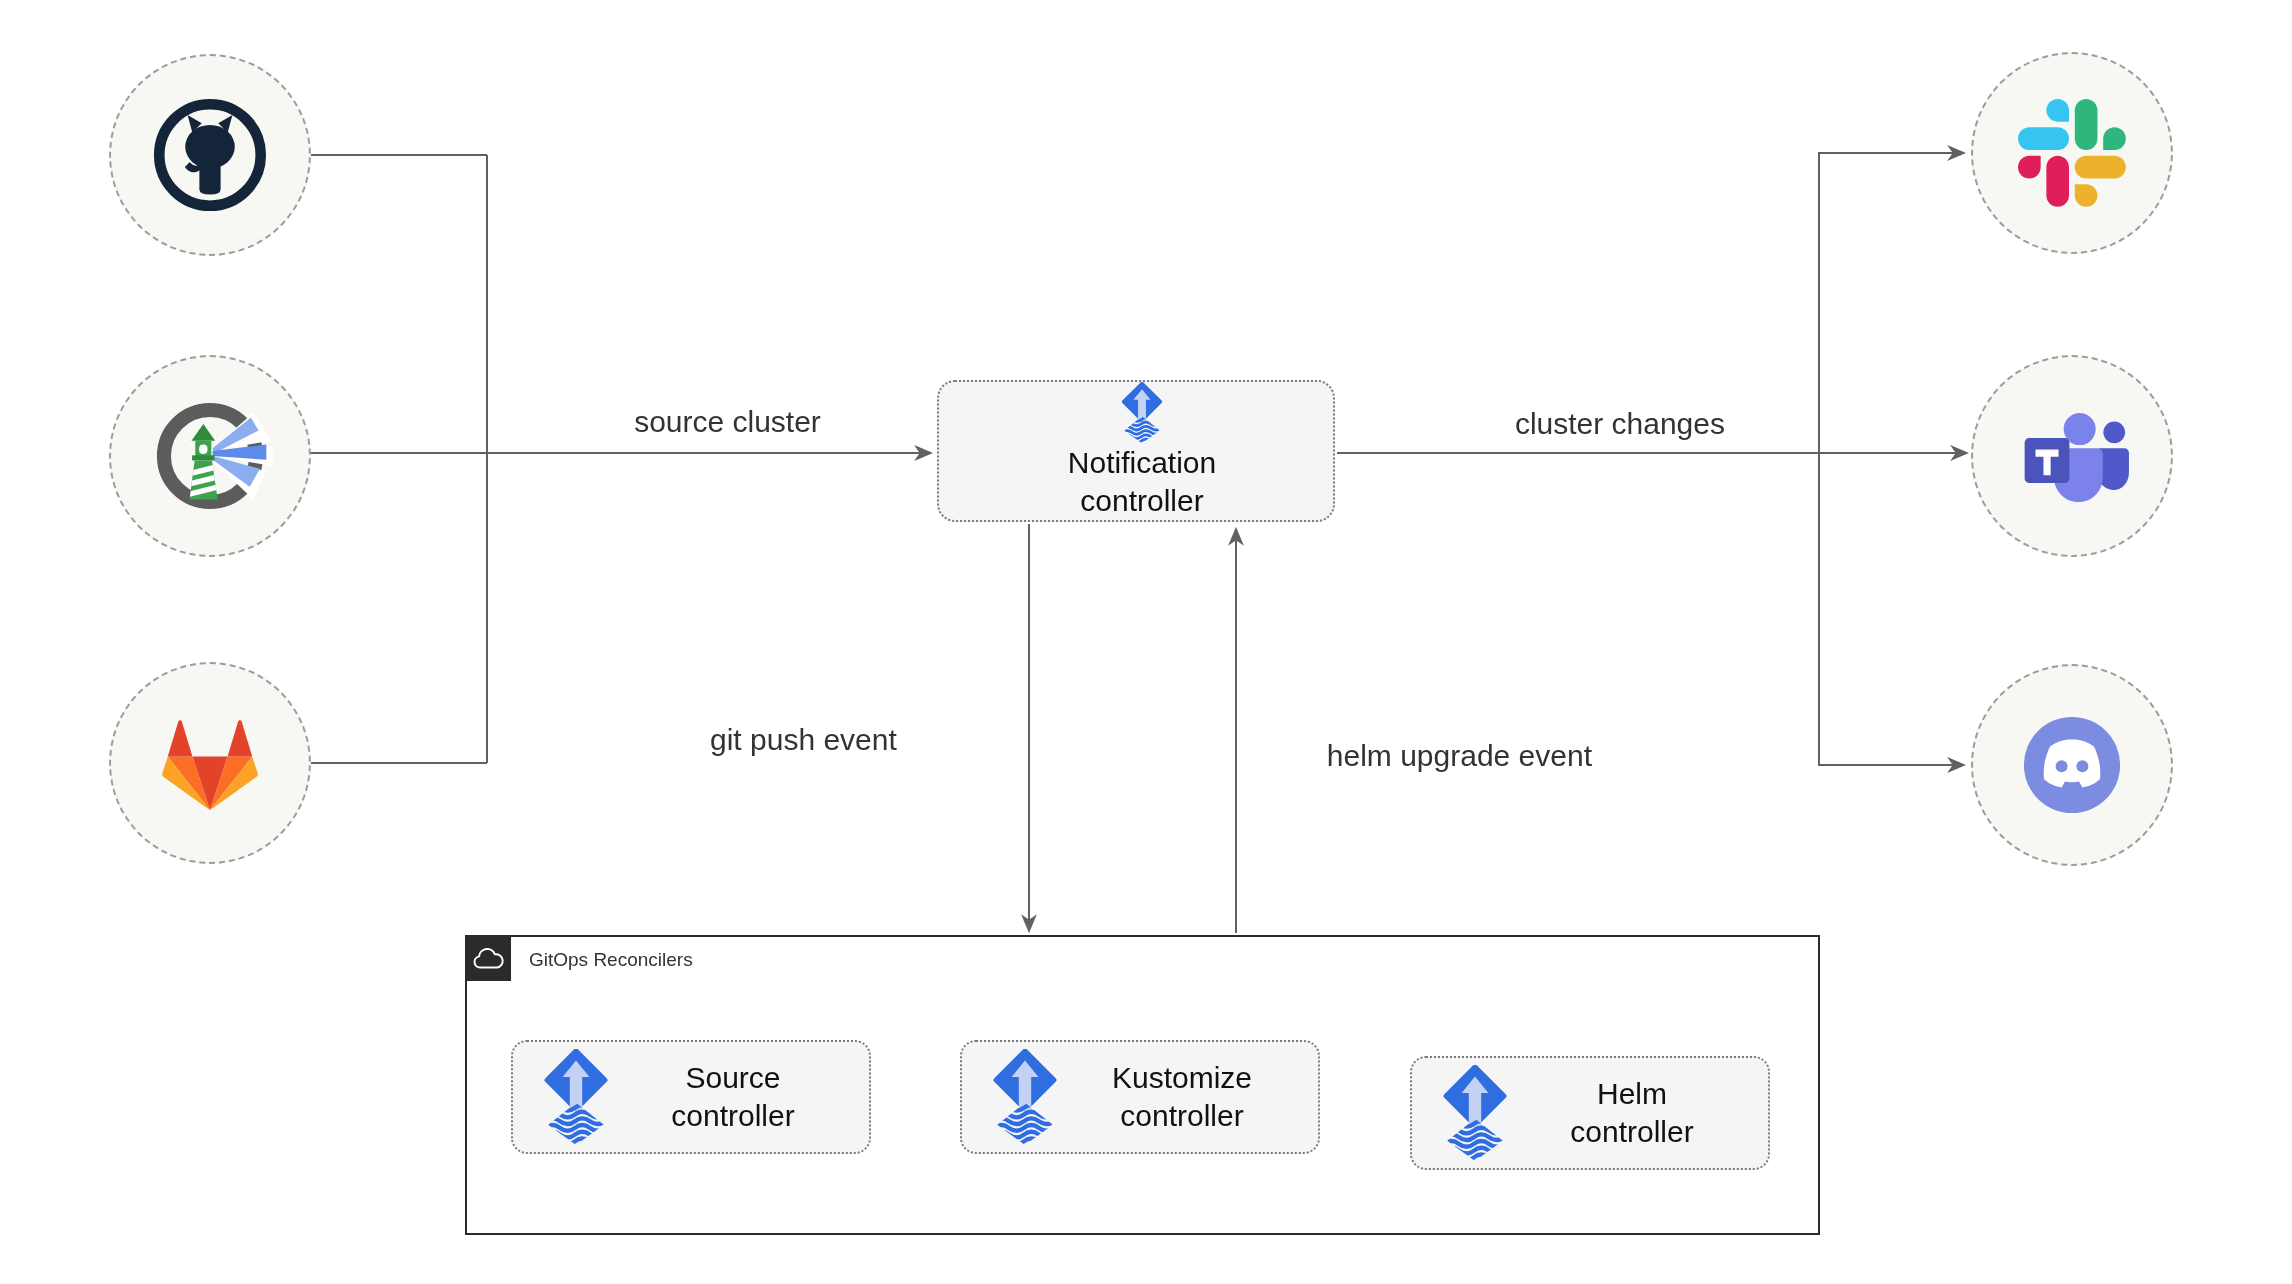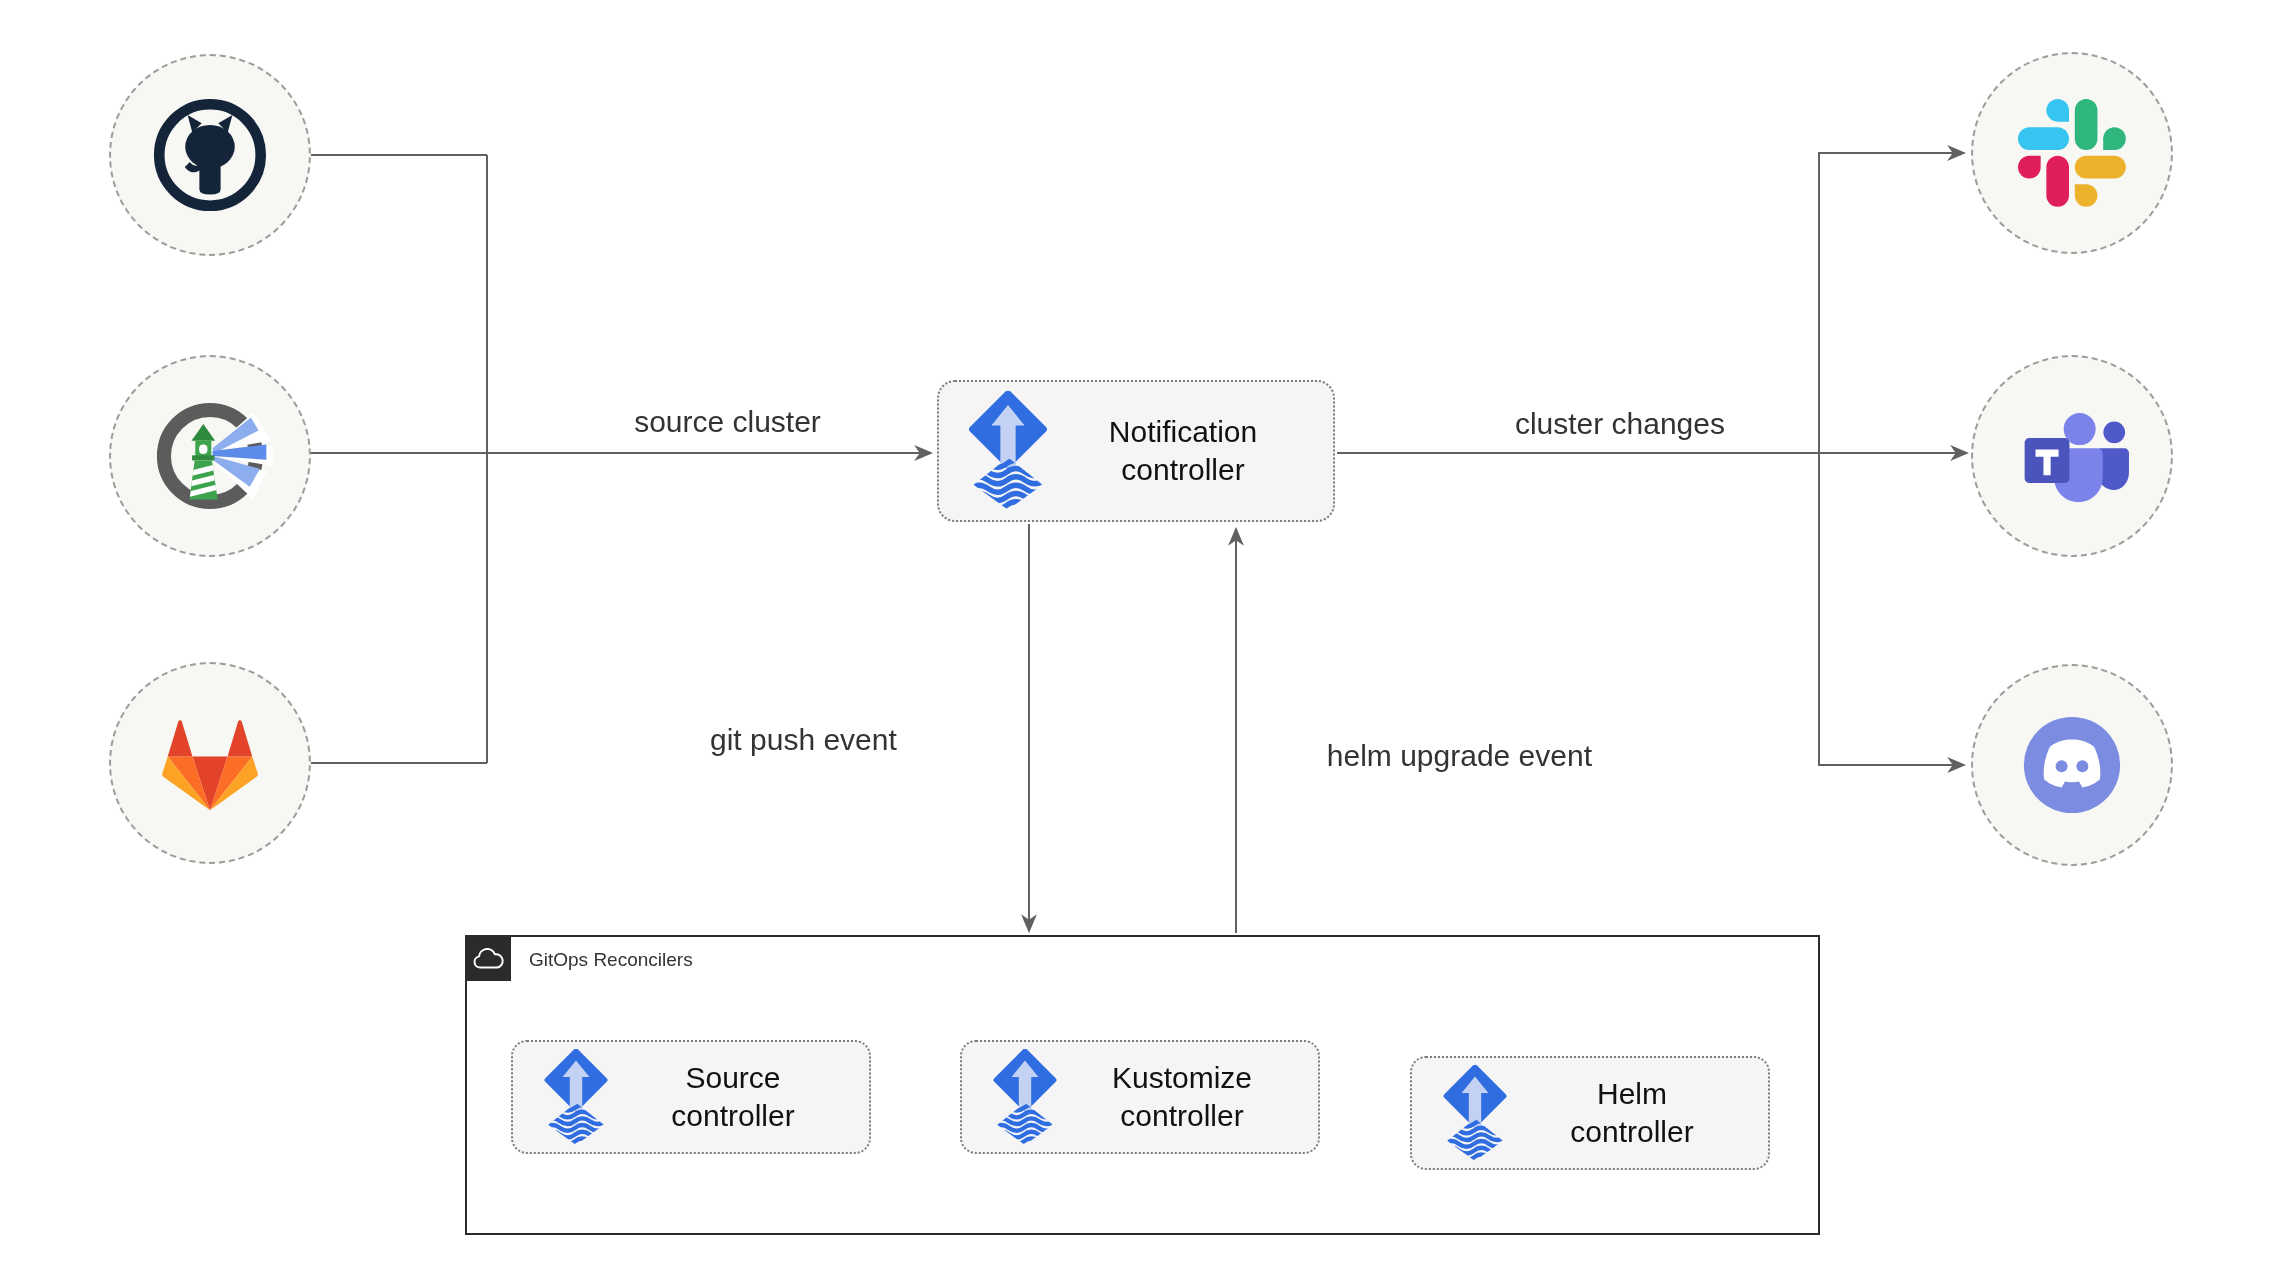--- a/index.html
+++ b/index.html
@@ -5,21 +5,21 @@
   html,body{margin:0;padding:0;background:#fff;}
   #canvas{position:relative;width:2292px;height:1284px;background:#fff;
           font-family:"Liberation Sans",sans-serif;overflow:hidden;}
   svg.wires{position:absolute;left:0;top:0;}
   .circle{position:absolute;width:202px;height:202px;box-sizing:border-box;
           border:2px dashed #9c9c9c;border-radius:50%;background:#f7f7f4;
           display:flex;align-items:center;justify-content:center;}
   .ctrl{position:absolute;box-sizing:border-box;background:#f5f5f5;
         border:2px dotted #7a7a7a;display:flex;align-items:center;}
   #notification{left:937px;top:380px;width:398px;height:142px;border-radius:18px;
-        padding:0 16px 0 28px;}
+        padding:0 16px 0 28px;flex-direction:column;}
   .ctrl .label{flex:1;text-align:center;font-size:30px;line-height:38px;color:#111;}
   .small-ctrl{width:360px;height:114px;border-radius:16px;padding:0 12px 0 30px;}
   #gitops{position:absolute;left:465px;top:935px;width:1355px;height:300px;
           box-sizing:border-box;border:2px solid #2b2b2b;background:#fff;}
   .badge{position:absolute;left:-2px;top:-2px;width:46px;height:46px;background:#2b2b2b;
          display:flex;align-items:center;justify-content:center;}
   .gitops-title{position:absolute;left:62px;top:0;height:46px;line-height:46px;
                 font-size:19px;color:#333;}
   .edge-label{position:absolute;font-size:30px;line-height:36px;color:#333;white-space:nowrap;}
   #lbl-source{left:575px;top:404px;width:305px;text-align:center;}

